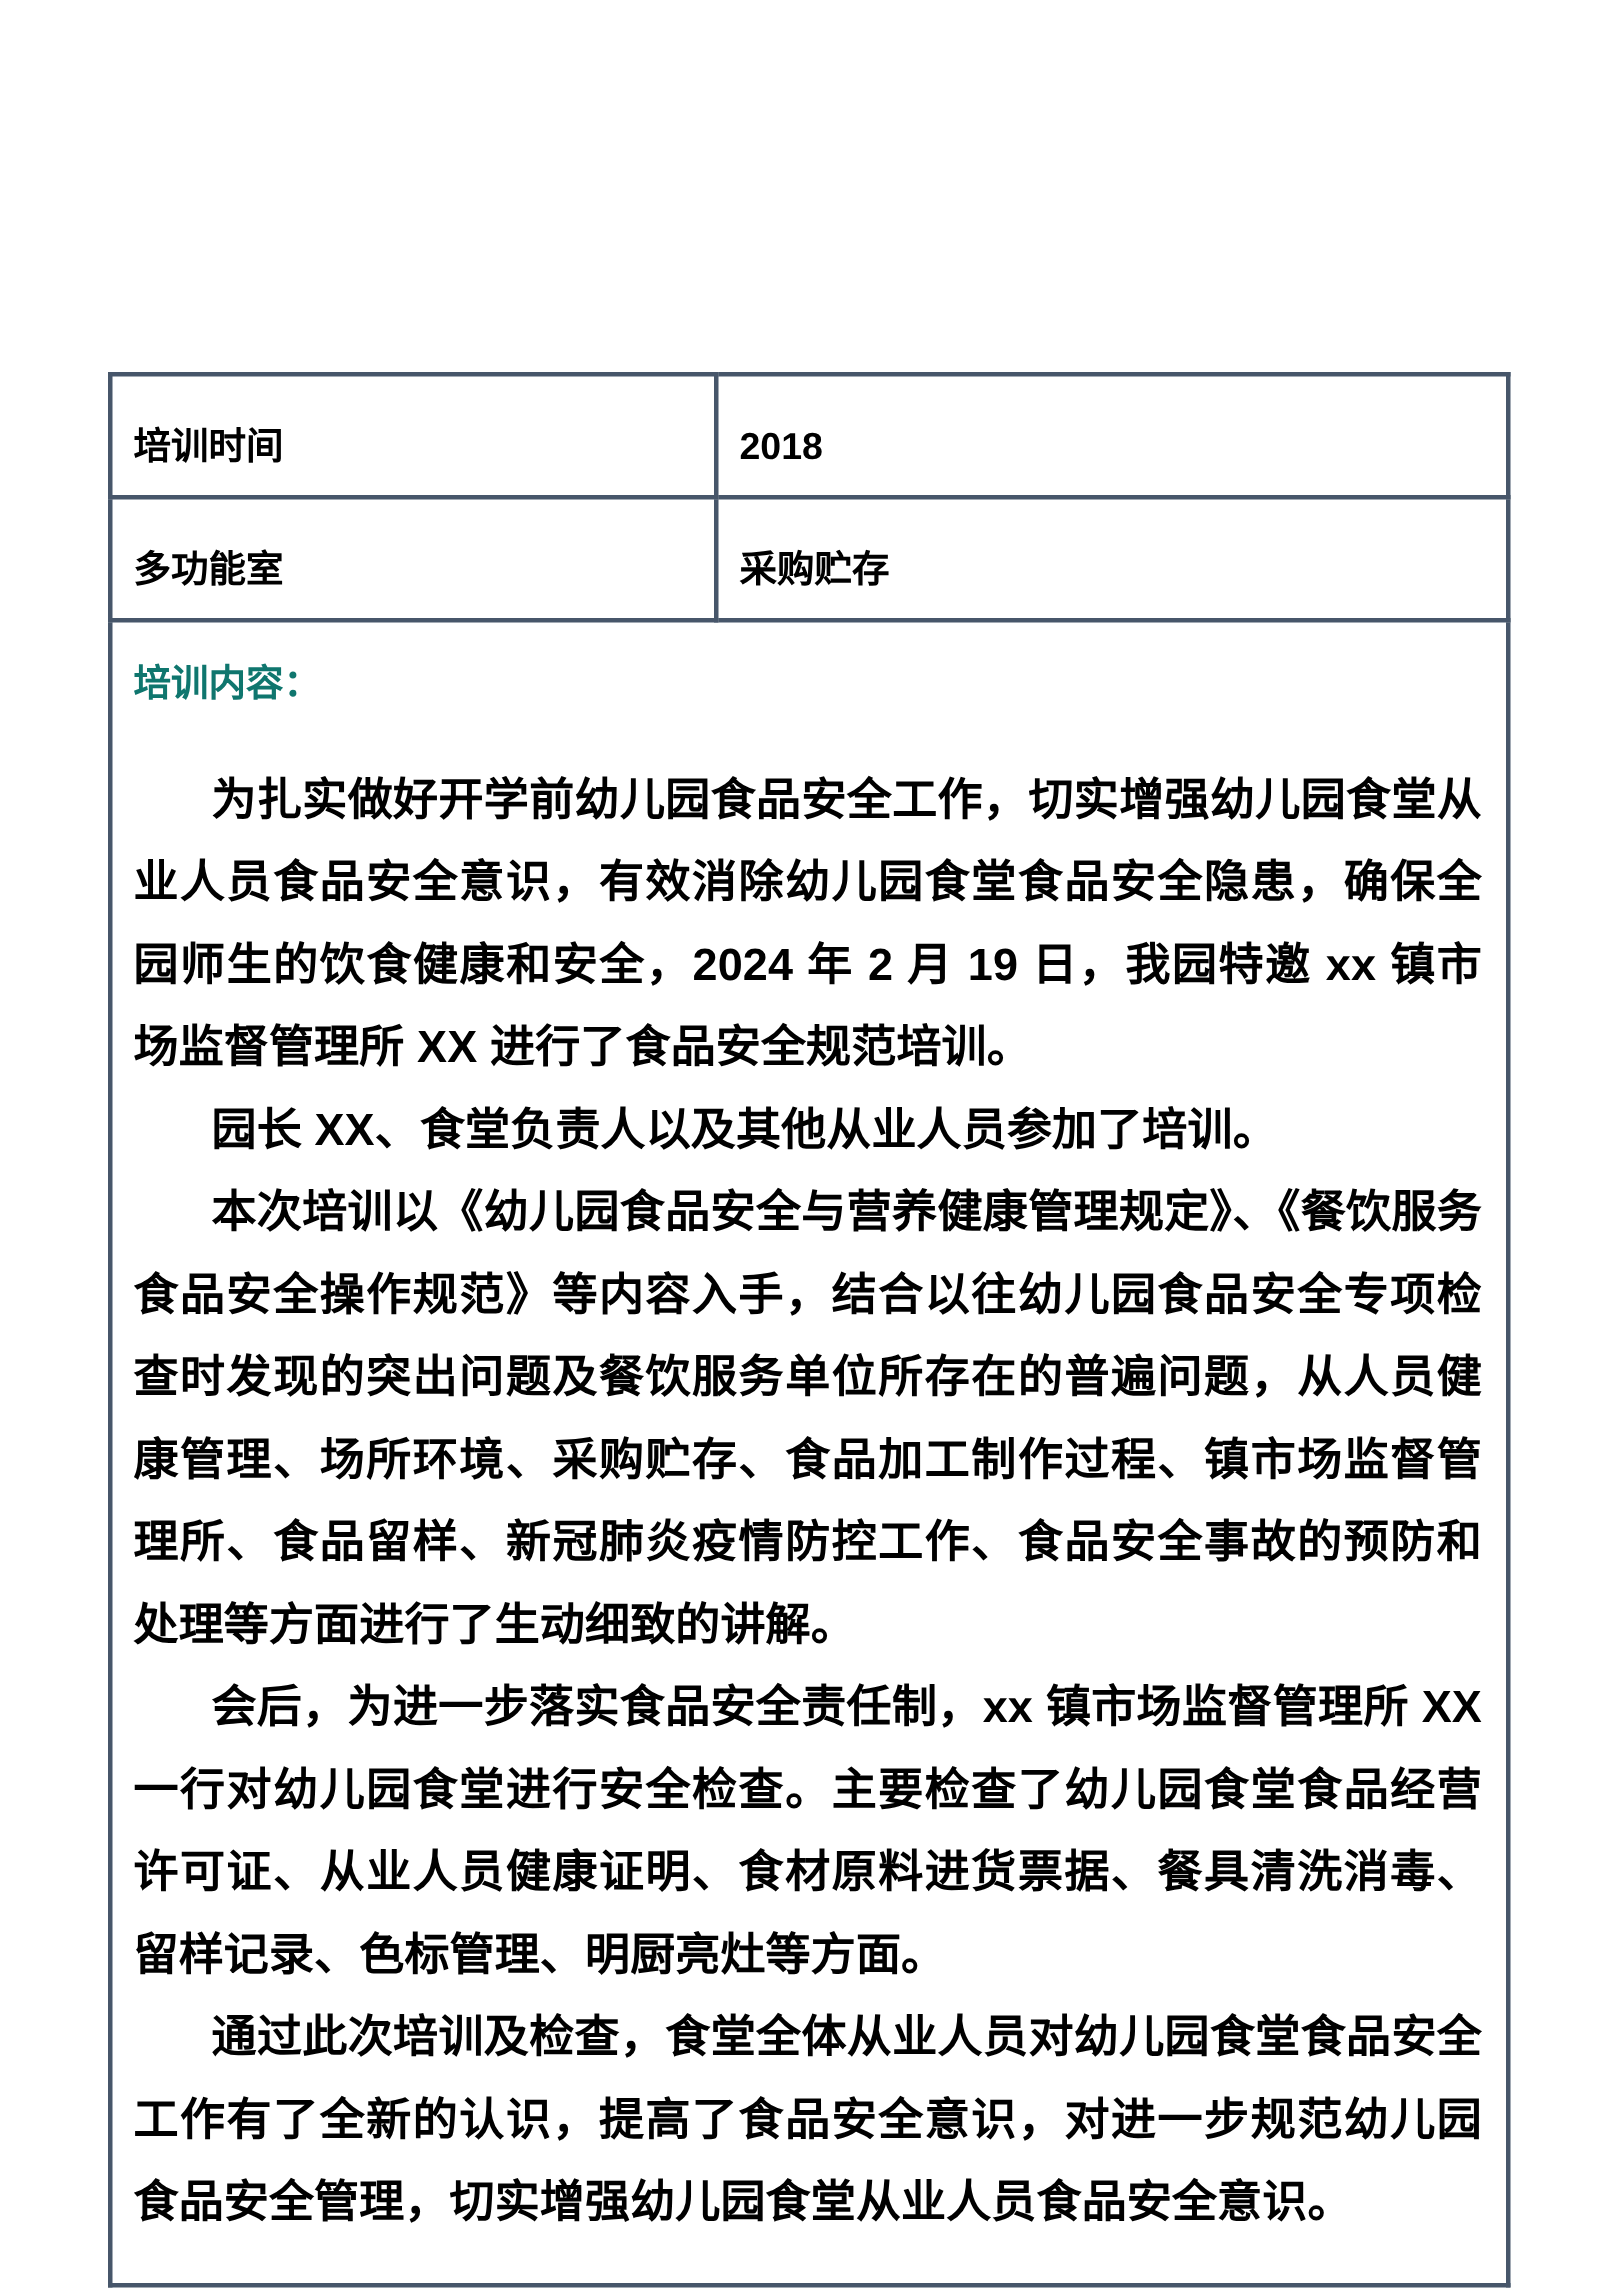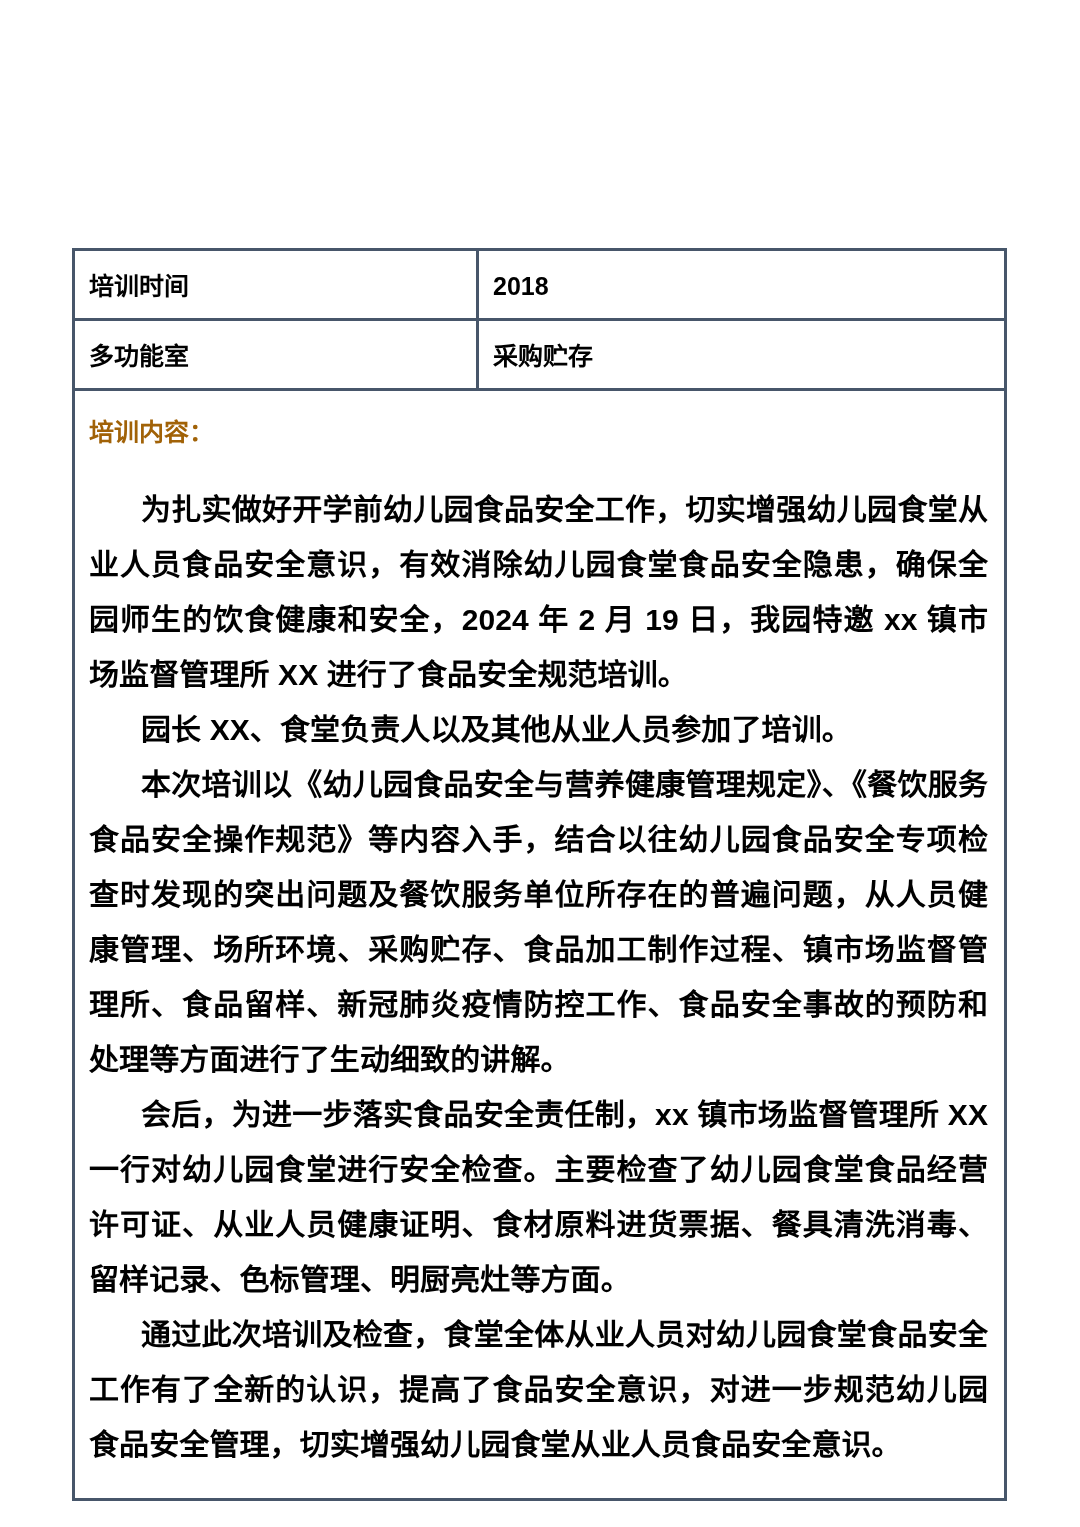--- a/index.html
+++ b/index.html
@@ -50,21 +50,21 @@
     padding: 0;
     vertical-align: middle;
     background: #ffffff;
   }
 
   .cell-label,
   .cell-value {
     font-size: 25px;
     font-weight: 700;
     color: #000000;
-    padding: 4px 0 0 14px;
+    padding: 16px 0 0 14px;
     height: 63px;
     line-height: 63px;
     white-space: nowrap;
     overflow: hidden;
   }
 
   td.col-label { width: 401px; }
   td.col-value { width: 525px; }
 
   .content-cell {
@@ -72,21 +72,21 @@
   }
 
   .content-body {
     padding: 14px 16px 26px 14px;
     min-height: 890px;
   }
 
   .content-heading {
     font-size: 25px;
     font-weight: 700;
-    color: #a16207;
+    color: #0f766e;
     line-height: 55px;
     margin: 0 0 22px 0;
   }
 
   .content-para {
     font-size: 30px;
     font-weight: 700;
     color: #000000;
     line-height: 55px;
     margin: 0 0 0 0;

